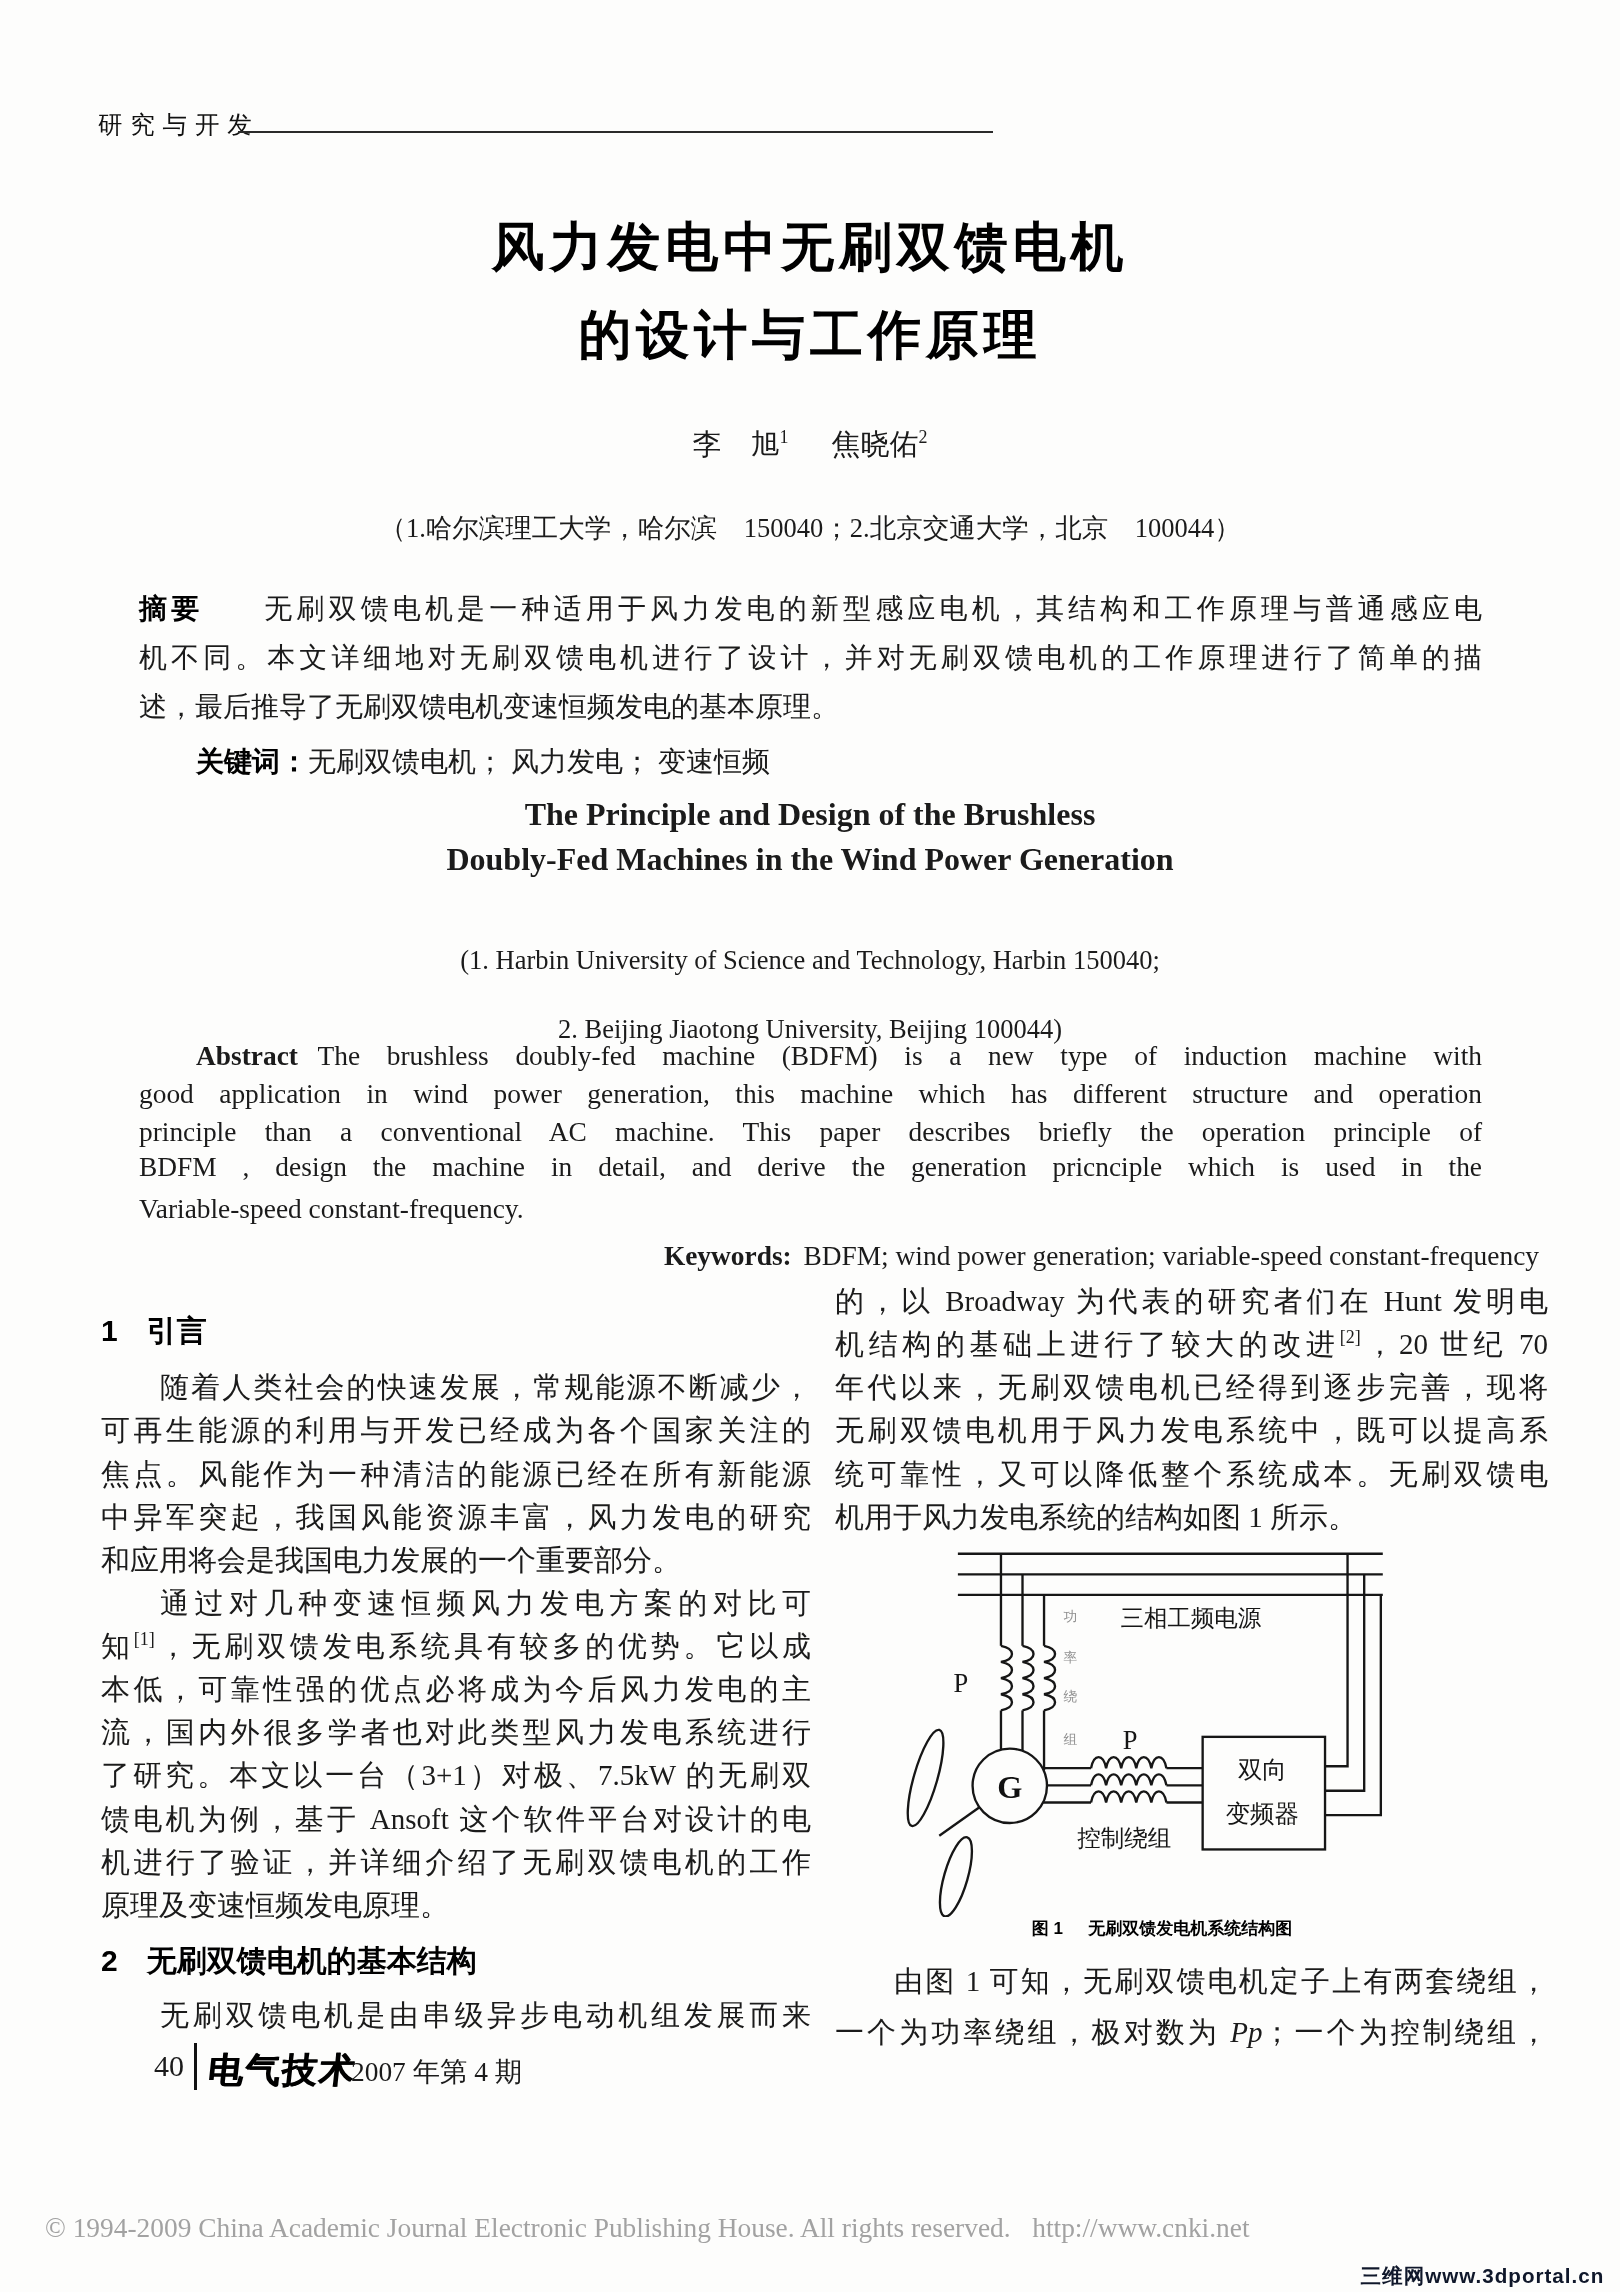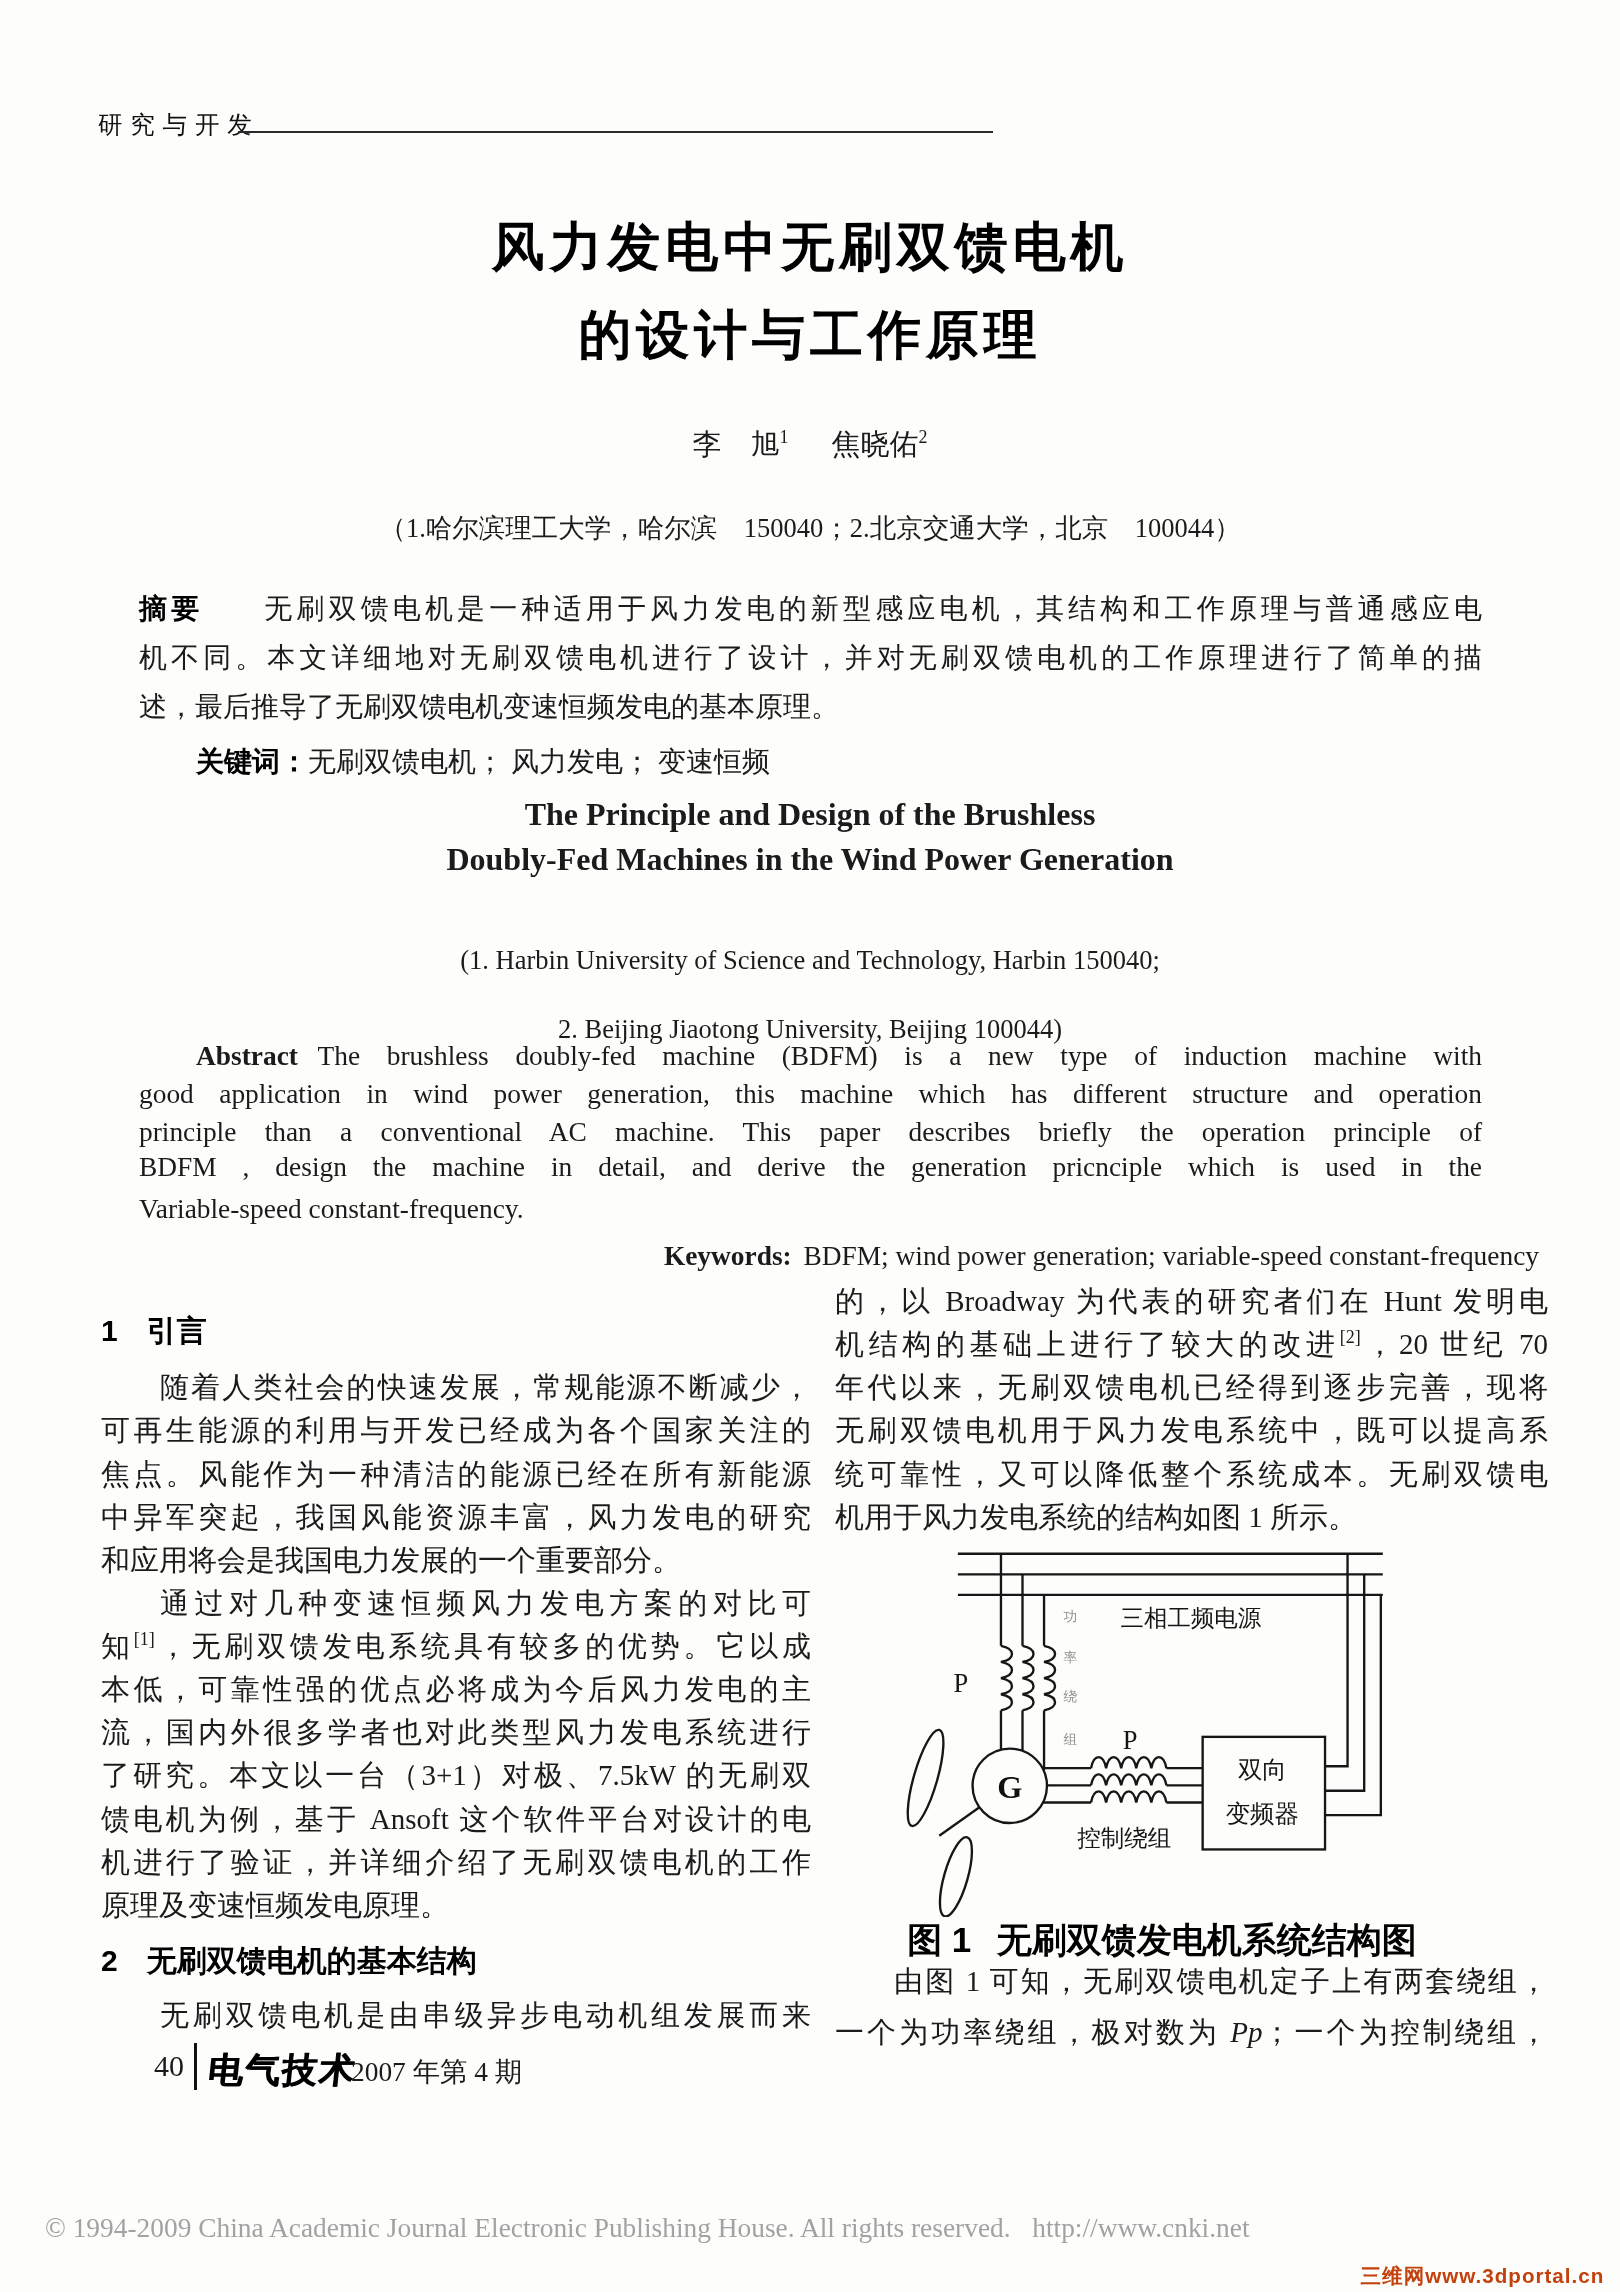--- a/index.html
+++ b/index.html
@@ -147,33 +147,33 @@
     <text x="130" y="260" font-size="33" font-weight="bold" text-anchor="middle" fill="#111">G</text>
     <text x="388" y="240" font-size="25" text-anchor="middle" fill="#161616">双向</text>
     <text x="388" y="285" font-size="25" text-anchor="middle" fill="#161616">变频器</text>
     <text x="247" y="310" font-size="24" text-anchor="middle" fill="#161616">控制绕组</text>
     <text x="192" y="80" font-size="14" text-anchor="middle" fill="#8f8f8f">功</text>
     <text x="192" y="122" font-size="14" text-anchor="middle" fill="#8f8f8f">率</text>
     <text x="192" y="161" font-size="14" text-anchor="middle" fill="#8f8f8f">绕</text>
     <text x="192" y="205" font-size="14" text-anchor="middle" fill="#8f8f8f">组</text>
   </svg>
 
-  <div class="abs hei center" style="left:809px;top:1917px;width:706px;font-size:35px;">
+  <div class="abs hei center" style="left:809px;top:1917px;width:706px;font-size:17px;">
     <span>图 1</span><span style="display:inline-block;width:25.5px;"></span><span>无刷双馈发电机系统结构图</span>
   </div>
 
   <div class="abs colline jline indent" style="left:835px;top:1960px;width:654px;">由图 1 可知，无刷双馈电机定子上有两套绕组，</div>
   <div class="abs colline jline" style="left:835px;top:2011px;width:713px;">
     <span>一个为功率绕组，极对数为 </span><i>Pp</i><span>；一个为控制绕组，</span>
   </div>
 
   <div class="abs song" style="left:135px;top:2049px;width:49px;font-size:30px;text-align:right;">40</div>
   <div class="abs" style="left:194px;top:2043px;width:2.9px;height:47px;background:#111;"></div>
   <div class="abs hei" style="left:208px;top:2047px;font-size:35px;letter-spacing:2px;transform:skewX(-6deg);text-shadow:1px 0 0 #000;">电气技术</div>
   <div class="abs song" style="left:351px;top:2054px;font-size:27.4px;">2007 年第 4 期</div>
 
   <div class="abs en" style="left:45px;top:2213px;width:1529px;font-size:27.4px;color:#a2a2a2;">
     <span>© 1994-2009 China Academic Journal Electronic Publishing House. All rights reserved.</span><span style="display:inline-block;width:21.6px;"></span><span>http://www.cnki.net</span>
   </div>
-  <div class="abs hei" style="right:15.7px;top:2262px;font-size:20.6px;color:#c2410c;letter-spacing:1px;text-shadow:0 0 1px rgba(255,255,255,0.55);">三维网www.3dportal.cn</div>
+  <div class="abs hei" style="right:15.7px;top:2262px;font-size:20.6px;color:#0f172a;letter-spacing:1px;text-shadow:0 0 1px rgba(255,255,255,0.55);">三维网www.3dportal.cn</div>
 
 </div>
 
 
 </body></html>

